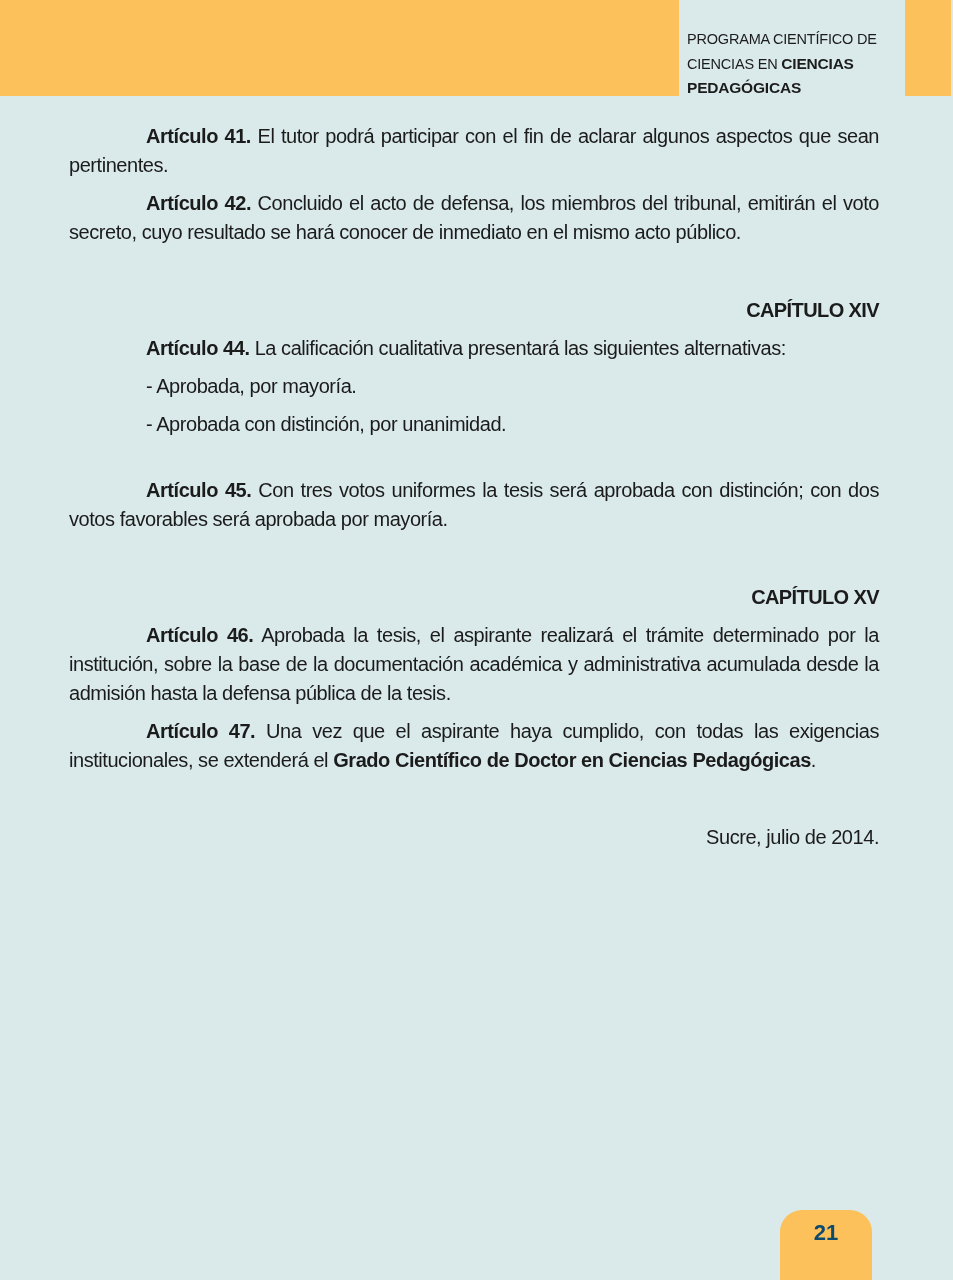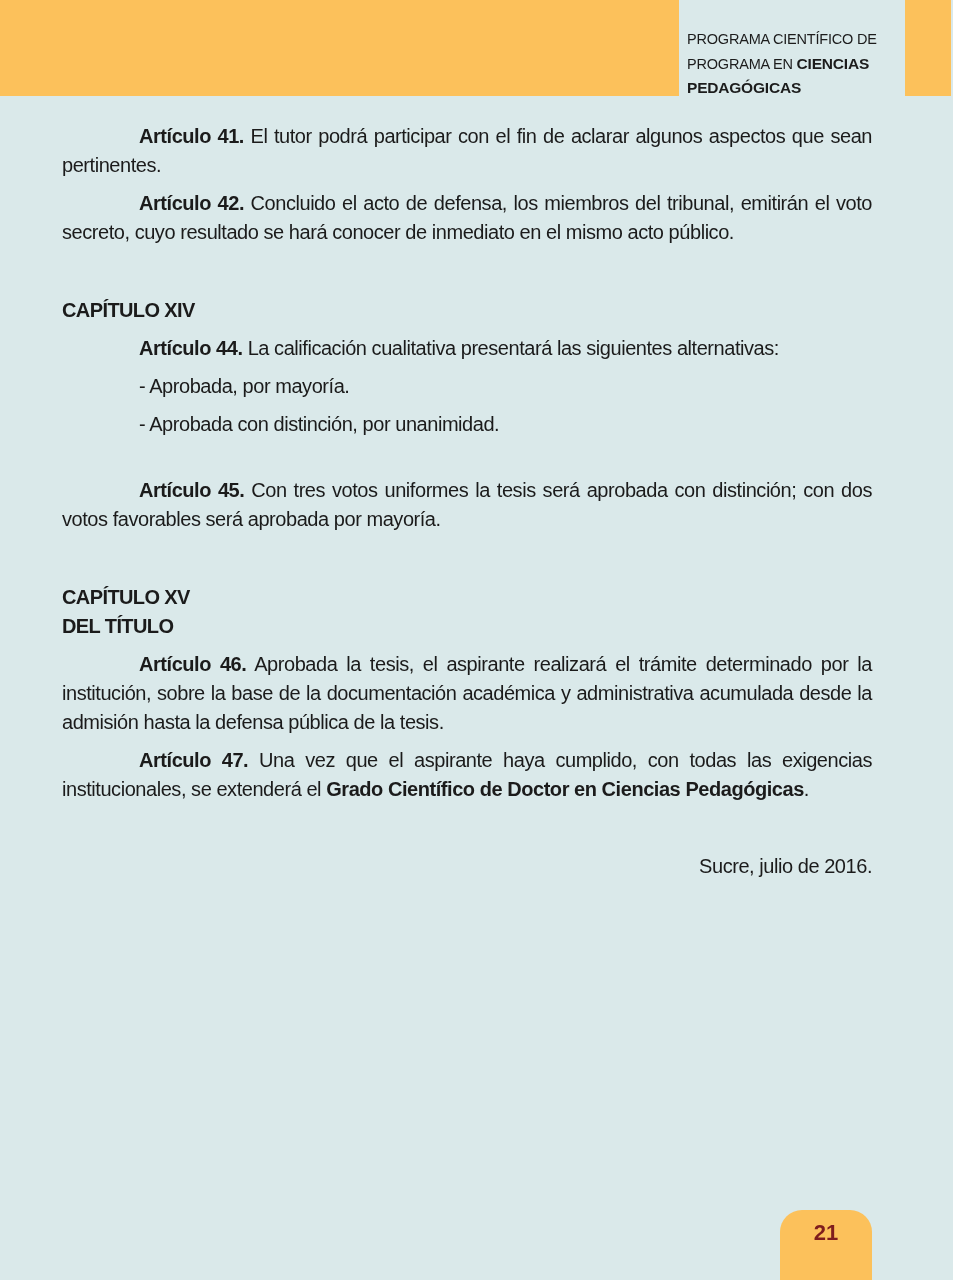--- a/index.html
+++ b/index.html
@@ -18,48 +18,48 @@
       background: #dae9ea;
       box-sizing: border-box; padding: 28px 8px 0 8px;
       font-size: 14.5px; line-height: 23.5px; color: #1c1c1c;
       letter-spacing: -0.2px;
     }
     .header-box b { font-weight: bold; font-size: 15.5px; margin-top: 44px; }
     .right-edge {
       position: absolute; left: 951px; top: 0; width: 2px; height: 96px; background: #dae9ea;
     }
     .content {
-      position: absolute; left: 62px; top: 122px; width: 810px;
+      position: absolute; left: 69px; top: 122px; width: 810px;
       font-size: 20px; line-height: 29px;
       letter-spacing: -0.45px;
     }
     .para { margin: 0 0 9px 0; text-align: justify; text-indent: 77px; }
     .para b { font-weight: bold; }
     .item { margin: 0 0 9px 0; padding-left: 77px; }
     .chapter {
-      text-align: left; font-weight: bold; margin: 0 0 9px 0;
+      text-align: right; font-weight: bold; margin: 0 0 9px 0;
       letter-spacing: -0.6px;
     }
     .spacer-lg { height: 40px; }
     .spacer-md { height: 28px; }
     .signature { text-align: right; margin-top: 48px; }
     .page-tab {
       position: absolute; left: 780px; top: 1210px; width: 92px; height: 70px;
       background: #fcc15b; border-radius: 22px 22px 0 0;
-      color: #7f1d1d; font-weight: bold; font-size: 22px;
+      color: #0c4a6e; font-weight: bold; font-size: 22px;
       text-align: center; line-height: 46px;
     }
   </style>
 </head>
 <body>
 
 <div class="top-band"></div>
 <div class="header-box">
   <div>PROGRAMA CIENTÍFICO DE</div>
-  <div><span>PROGRAMA EN </span><b>CIENCIAS</b></div>
+  <div><span>CIENCIAS EN </span><b>CIENCIAS</b></div>
   <div><b>PEDAGÓGICAS</b></div>
 </div>
 <div class="right-edge"></div>
 
 <div class="content">
   <p class="para"><b>Artículo 41.</b><span> El tutor podrá participar con el fin de aclarar algunos aspectos que sean pertinentes.</span></p>
   <p class="para"><b>Artículo 42.</b><span> Concluido el acto de defensa, los miembros del tribunal, emitirán el voto secreto, cuyo resultado se hará conocer de inmediato en el mismo acto público.</span></p>
 
   <div class="spacer-lg"></div>
 
@@ -71,23 +71,22 @@
   <p class="item">- Aprobada con distinción, por unanimidad.</p>
 
   <div class="spacer-md"></div>
 
   <p class="para"><b>Artículo 45.</b><span> Con tres votos uniformes la tesis será aprobada con distinción; con dos votos favorables será aprobada por mayoría.</span></p>
 
   <div class="spacer-lg"></div>
 
   <div class="chapter">
     <div>CAPÍTULO XV</div>
-    <div>DEL TÍTULO</div>
   </div>
   <p class="para"><b>Artículo 46.</b><span> Aprobada la tesis, el aspirante realizará el trámite determinado por la institución, sobre la base de la documentación académica y administrativa acumulada desde la admisión hasta la defensa pública de la tesis.</span></p>
   <p class="para"><b>Artículo 47.</b><span> Una vez que el aspirante haya cumplido, con todas las exigencias institucionales, se extenderá el </span><b>Grado Científico de Doctor en Ciencias Pedagógicas</b><span>.</span></p>
 
-  <div class="signature">Sucre, julio de 2016.</div>
+  <div class="signature">Sucre, julio de 2014.</div>
 </div>
 
 <div class="page-tab">
   <span>21</span>
 </div>
 
 </body></html>

